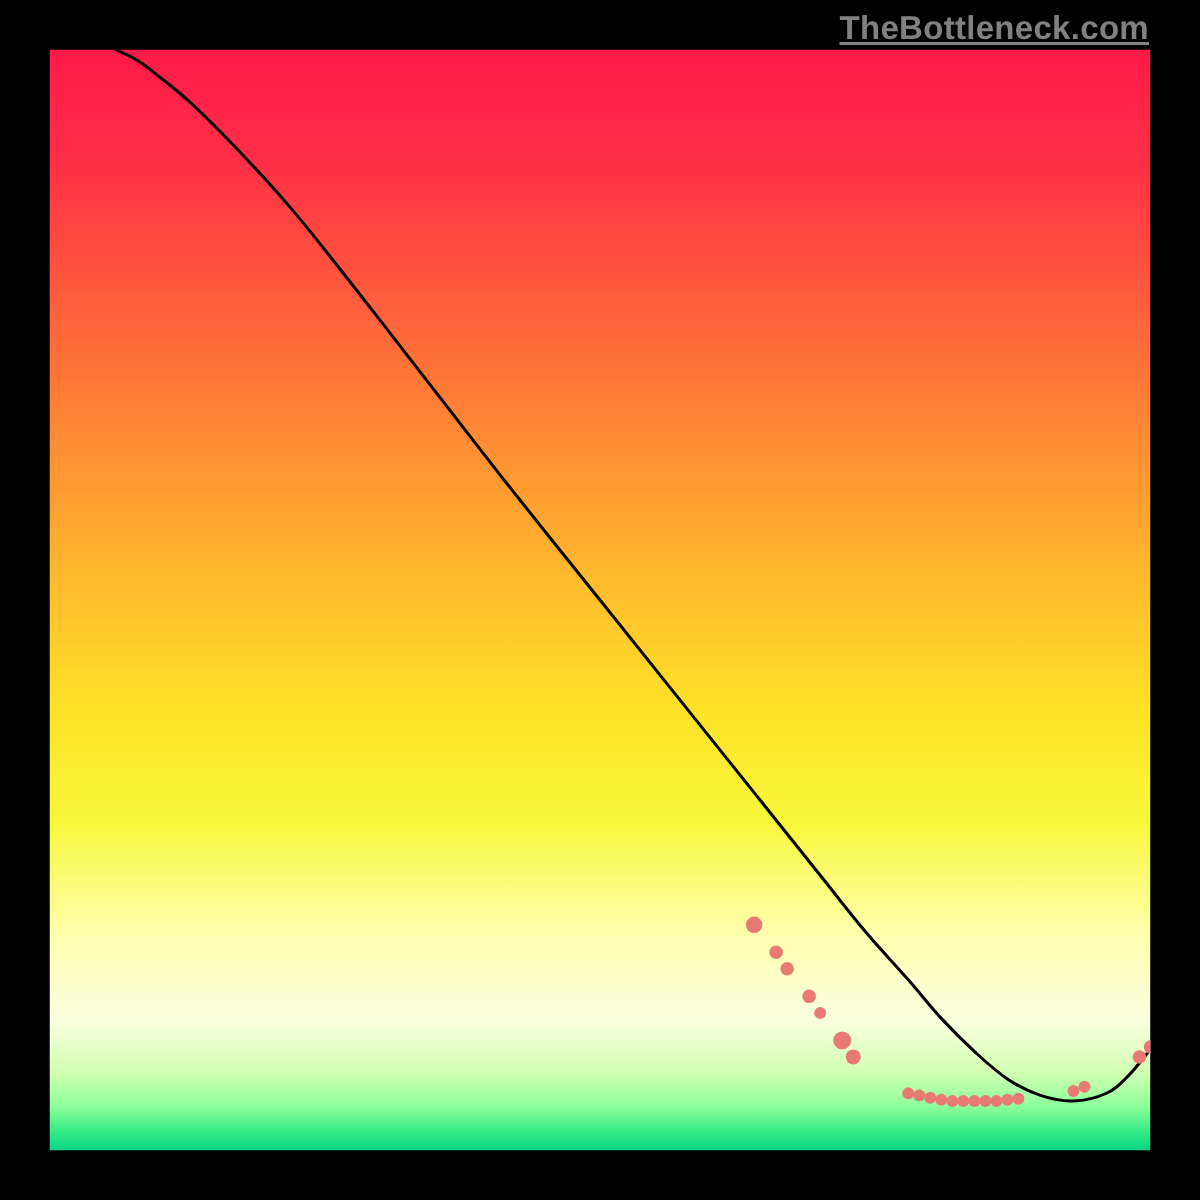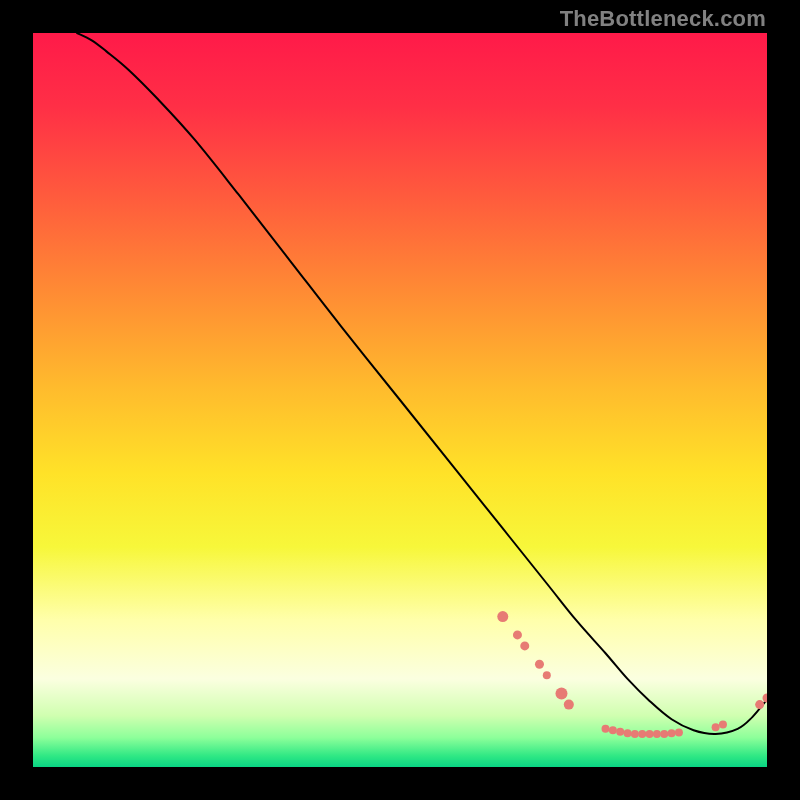--- a/index.html
+++ b/index.html
@@ -19,20 +19,21 @@
   }
   .watermark {
     position: absolute;
     top: 6px;
     right: 34px;
     font-family: Arial, Helvetica, sans-serif;
     font-size: 22px;
     font-weight: 600;
     color: #818181;
     letter-spacing: 0.2px;
+    text-decoration: underline;
   }
 </style>
 </head>
 <body>
 
 <div class="frame">
   <div class="watermark">TheBottleneck.com</div>
   <svg class="plot-area" viewBox="0 0 734 734" preserveAspectRatio="none">
     <defs>
       <linearGradient id="bg-grad" x1="0" y1="0" x2="0" y2="1">

